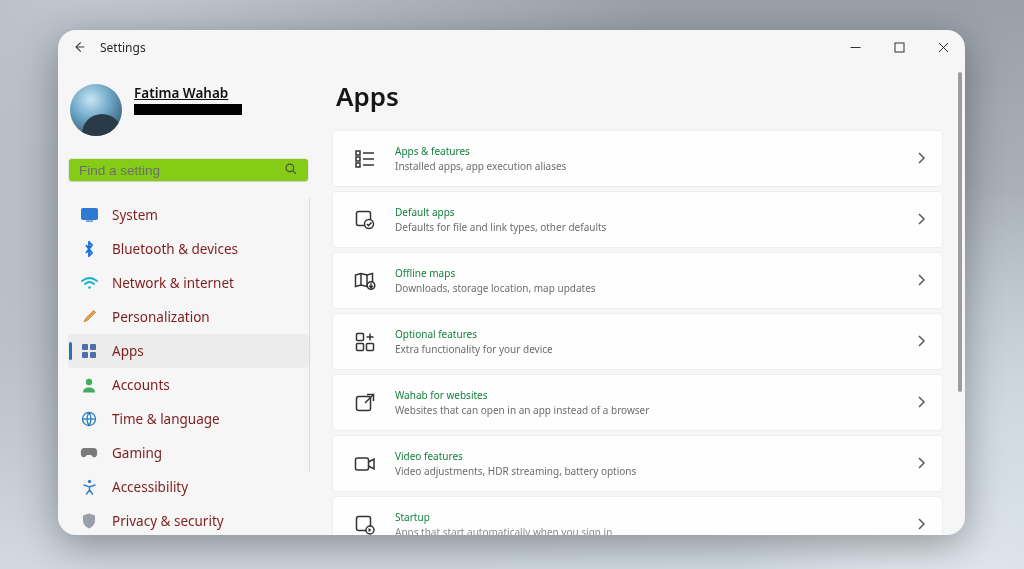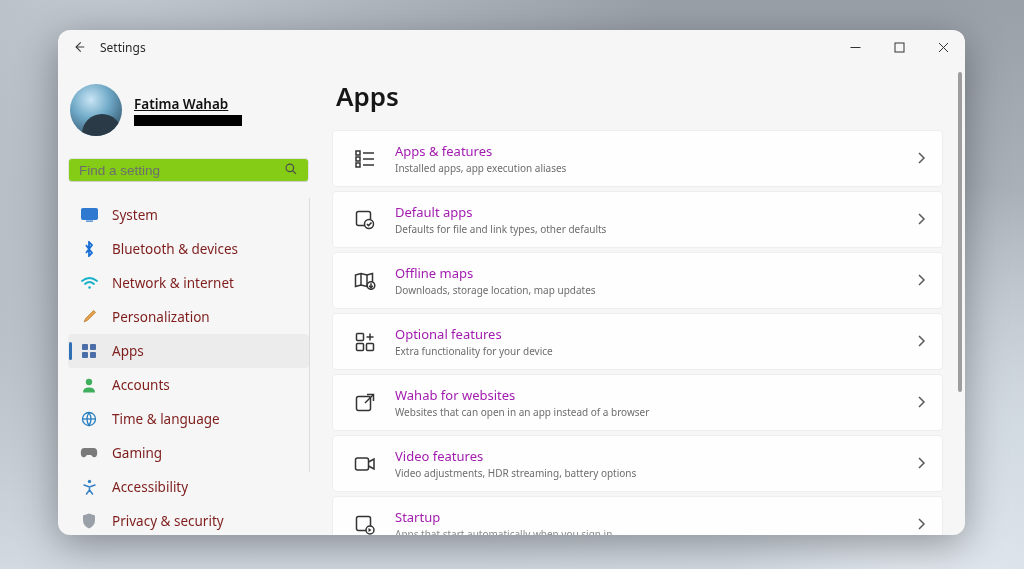--- a/index.html
+++ b/index.html
@@ -10,21 +10,21 @@
   }
   .wallpaper {
     position: absolute; inset: 0;
     background:
       radial-gradient(circle at 90% 110%, #e8edf3 0%, #d3dbe3 18%, rgba(211,219,227,0) 40%),
       radial-gradient(circle at 10% -10%, #c4cbd3 0%, rgba(196,203,211,0) 50%),
       linear-gradient(180deg, #9aa0a8 0%, #b6bdc5 60%, #d2d9e1 100%);
   }
   .window {
     position: absolute; left: 58px; top: 30px; width: 907px; height: 505px;
-    background: #f6f6f6; border-radius: 12px;
+    background: #f6f6f6; border-radius: 18px;
     box-shadow: 0 10px 40px rgba(0,0,0,0.35);
     display: flex; flex-direction: column; overflow: hidden;
   }
   
   .titlebar {
     height: 34px; display: flex; align-items: center;
   }
   .back-btn {
     width: 42px; height: 34px; display: flex; align-items: center; justify-content: center;
     color: #3a3a3a; cursor: pointer; font-size: 15px;
@@ -37,21 +37,21 @@
   }
   .winctrl svg { display:block; }
   
   .body { flex: 1; display: flex; overflow: hidden; }
   
   .sidebar {
     width: 260px; padding: 10px 8px 0 10px; display: flex; flex-direction: column;
     border-right: 1px solid transparent;
   }
   .profile {
-    display: flex; align-items: center; gap: 12px; padding: 10px 8px 8px 2px;
+    display: flex; gap: 12px; padding: 10px 8px 8px 2px;
   }
   .avatar {
     width: 52px; height: 52px; border-radius: 50%;
     background: radial-gradient(circle at 40% 30%, #c9e5f5 0%, #6fa9c7 40%, #3a5f78 80%);
     position: relative; overflow: hidden;
   }
   .avatar::before{
     content:""; position:absolute; left:12px; top:30px; width:40px; height:40px;
     background: #2a3a47; border-radius: 50%;
   }
@@ -98,21 +98,21 @@
   .card {
     background: #fefefe; border: 1px solid #eeeeee; border-radius: 4px;
     display: flex; align-items: center; min-height: 57px;
     padding: 8px 16px 8px 12px; cursor: pointer;
   }
   .card-icon {
     width: 28px; height: 28px; margin: 0 16px 0 6px; color: #333;
     display: flex; align-items: center; justify-content: center;
   }
   .card-txt { flex: 1; }
-  .card-title { font-size: 13px; color: #a21caf; }
+  .card-title { font-size: 10px; color: #15803d; }
   .card-sub { font-size: 10px; color: #6d6d6d; margin-top: 1px;}
   .chev { color: #5a5a5a; }
   .vscroll {
     position:absolute; right:3px; top:8px; bottom:0; width:4px;
   }
   .vscroll-thumb {
     position:absolute; left:0; top:0; width:4px; height:320px;
     background:#9d9d9d; border-radius:2px;
   }
   .card.cut { position: relative; }

